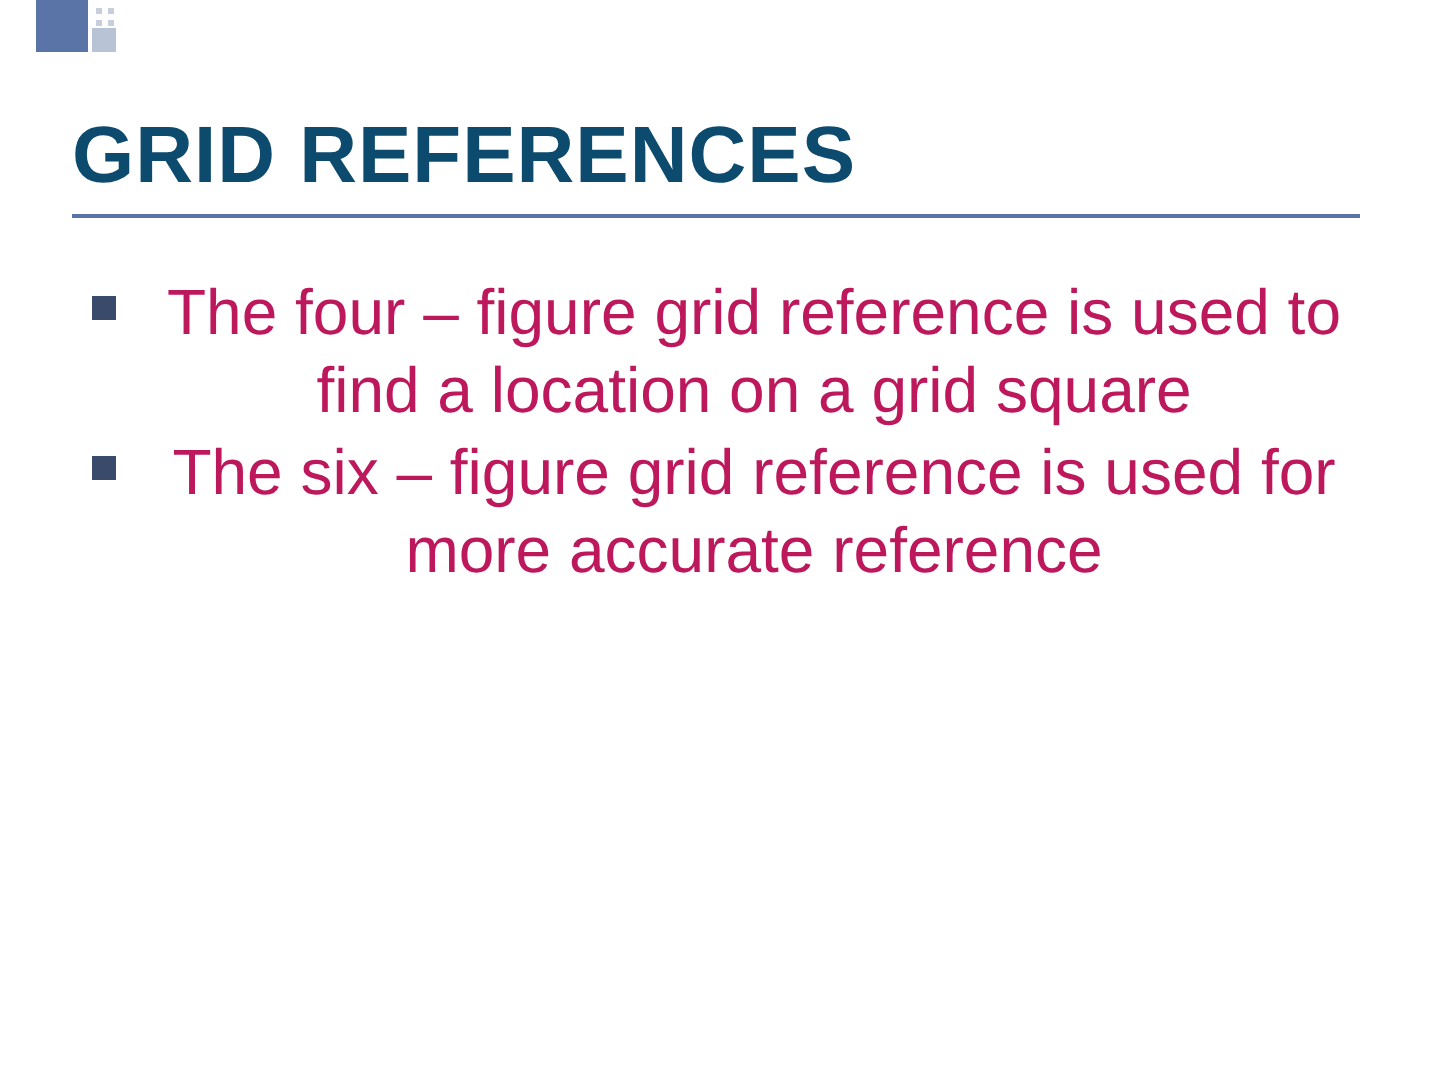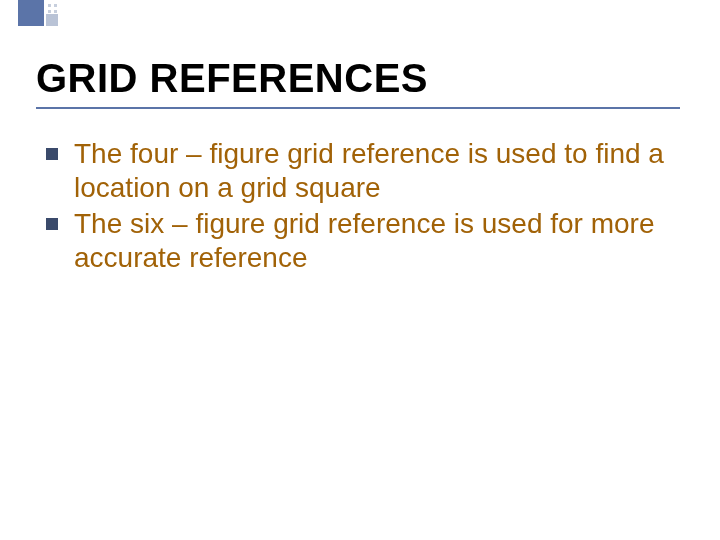--- a/index.html
+++ b/index.html
@@ -48,41 +48,42 @@
   .d1 { top: 0; left: 0; }
   .d2 { top: 0; left: 6px; }
   .d3 { top: 6px; left: 0; }
   .d4 { top: 6px; left: 6px; }
   .content {
     padding: 56px 40px 0 36px;
   }
   h1.title {
     font-size: 40px;
     font-weight: bold;
-    color: #000000;
+    color: #0c4a6e;
     letter-spacing: 0.5px;
     margin-bottom: 6px;
   }
   .divider {
     border: none;
     border-top: 2px solid #5b74a8;
     margin: 0 0 28px 0;
     width: 100%;
   }
   ul.bullets {
     list-style: none;
     padding-left: 8px;
   }
   ul.bullets li {
     position: relative;
     padding-left: 30px;
-    font-size: 28px;
+    font-size: 32px;
     line-height: 1.22;
-    color: #a16207;
+    color: #be185d;
     margin-bottom: 2px;
+    text-align: center;
   }
   ul.bullets li::before {
     content: "";
     position: absolute;
     left: 2px;
     top: 11px;
     width: 12px;
     height: 12px;
     background: #3a4a6b;
   }

